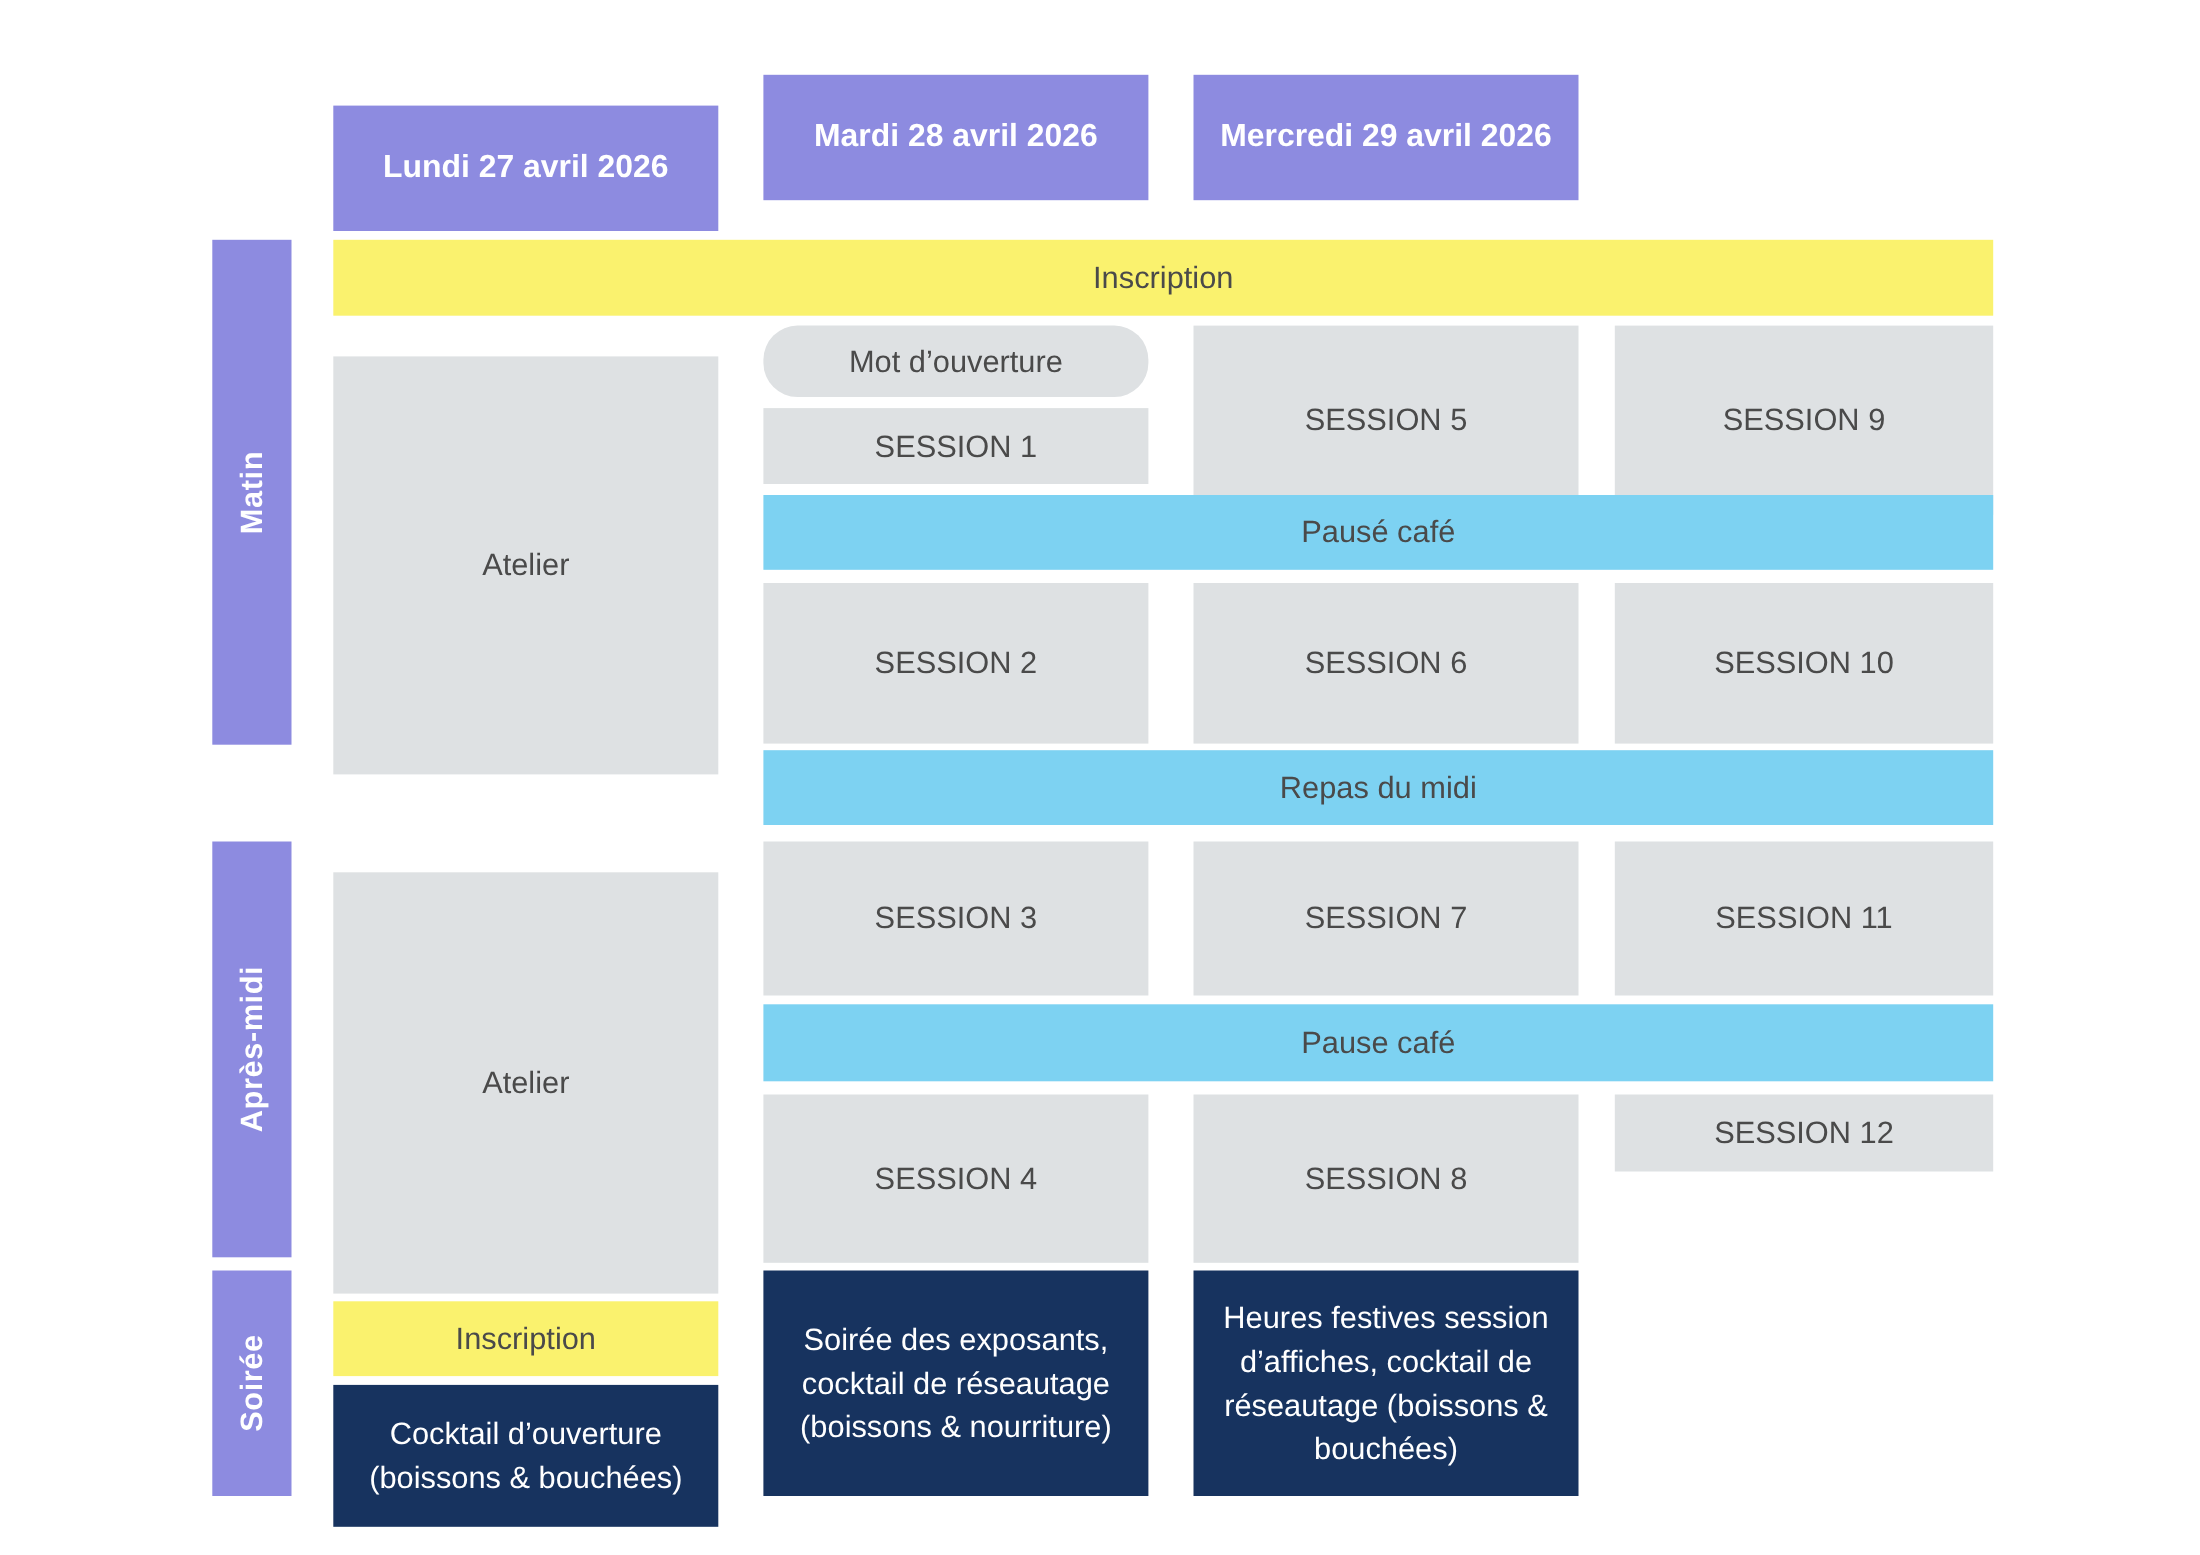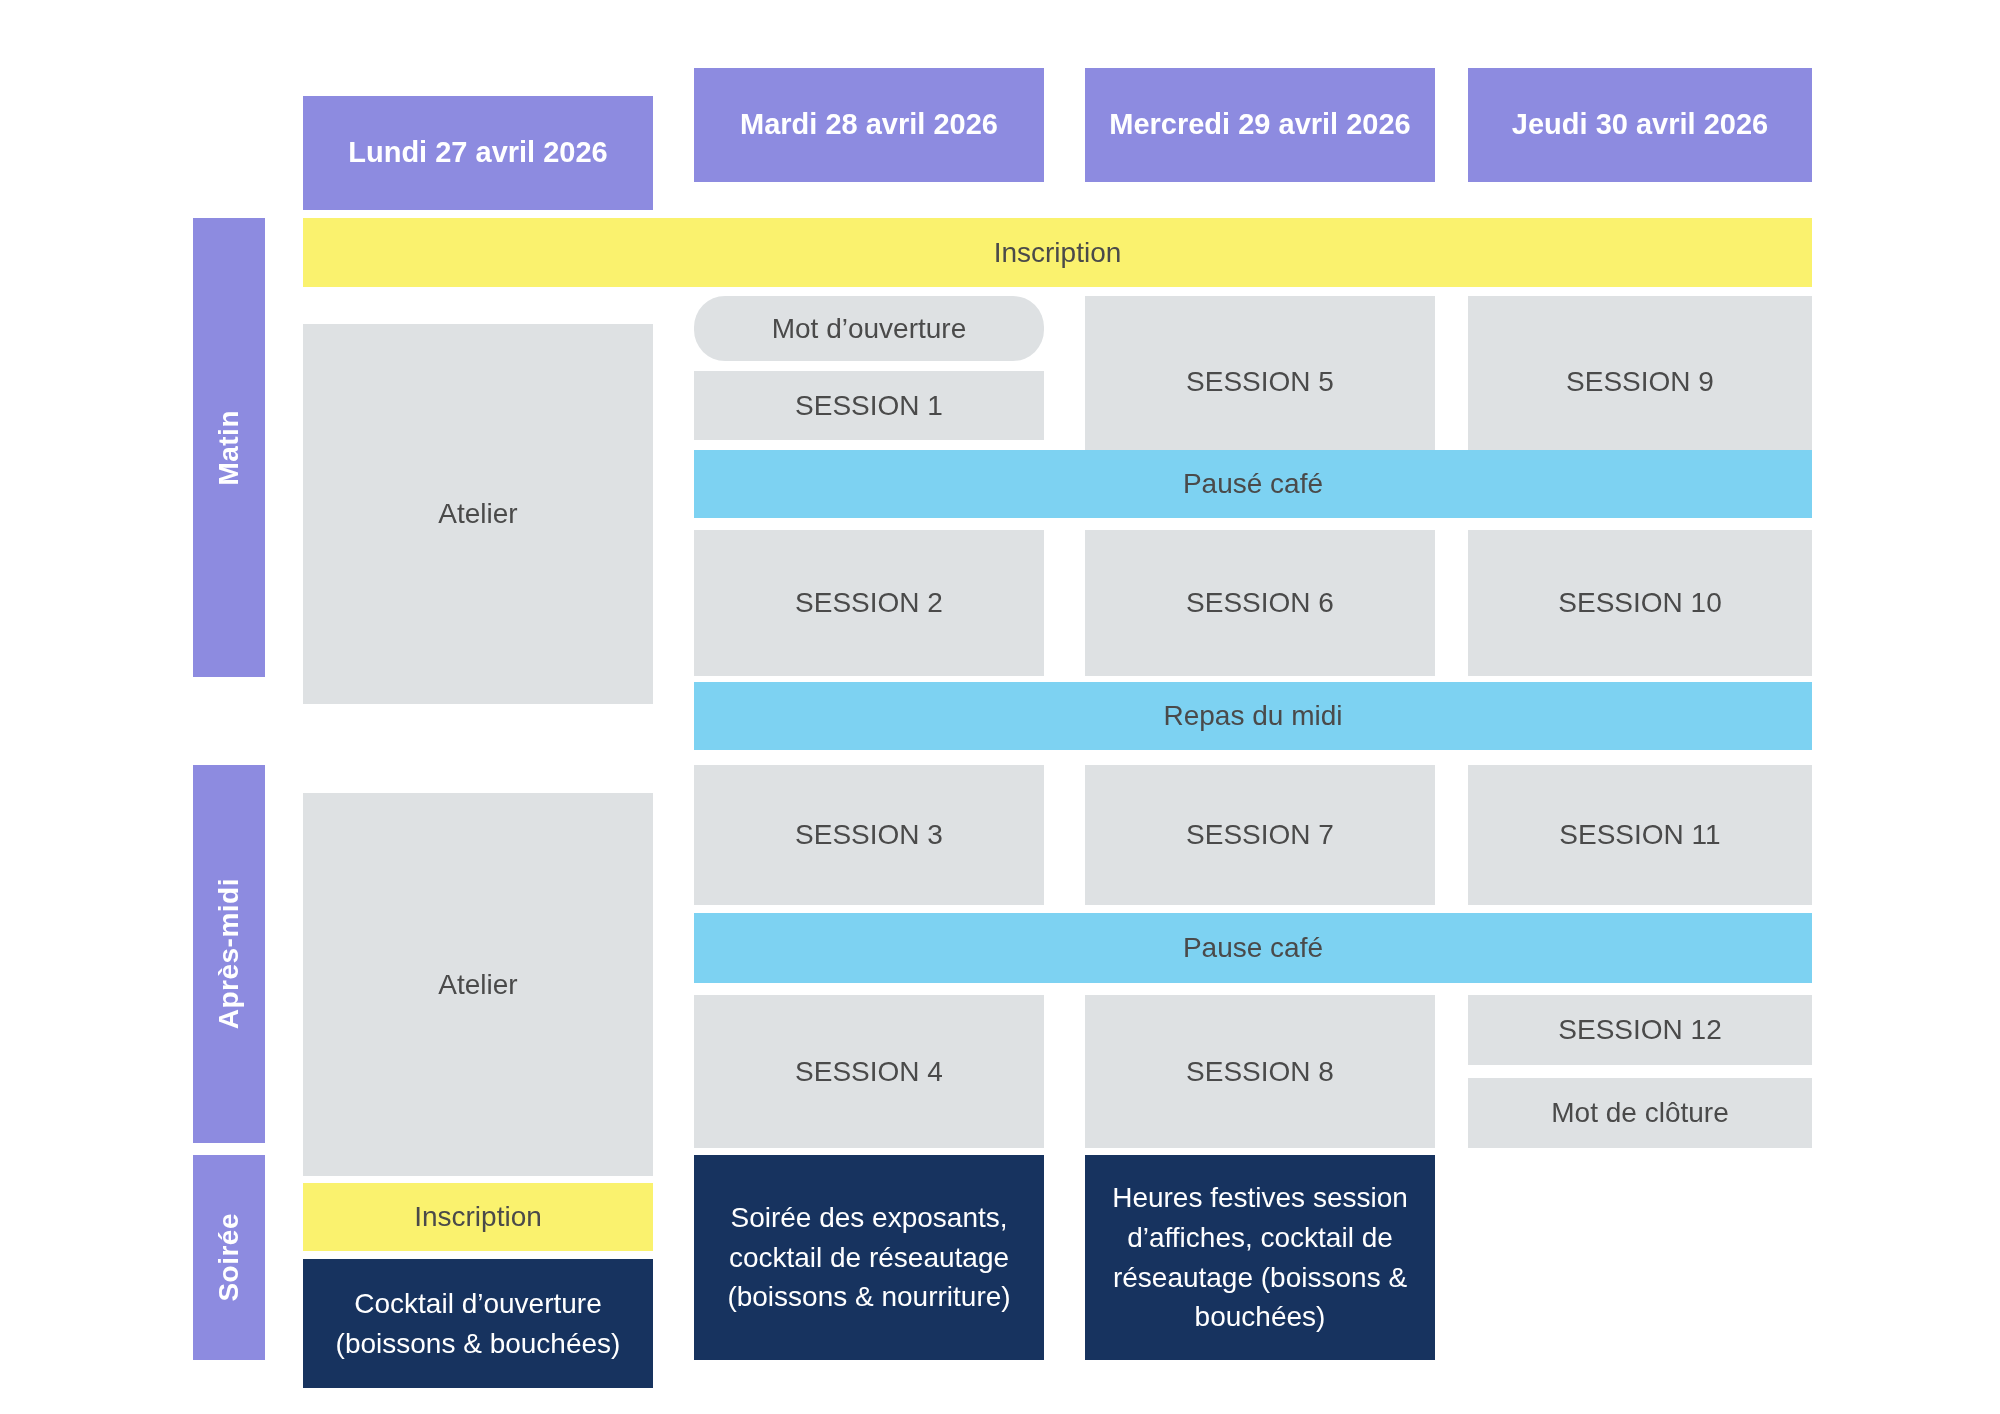--- a/index.html
+++ b/index.html
@@ -95,21 +95,20 @@
   .r-soiree-cell{top:1155px;height:205px;}
 </style>
 </head>
 <body>
 
 <div class="canvas">
 
   <div class="box day-header col1 r-header">Lundi 27 avril 2026</div>
   <div class="box day-header col2 r-header">Mardi 28 avril 2026</div>
   <div class="box day-header col3 r-header">Mercredi 29 avril 2026</div>
-  <div class="box day-header col4 r-header">Jeudi 30 avril 2026</div>
 
   <div class="box period-label labelcol r-matin-label">
     <span class="vtext">Matin</span>
   </div>
   <div class="box period-label labelcol r-apresmidi-label">
     <span class="vtext">Après-midi</span>
   </div>
   <div class="box period-label labelcol r-soiree-label">
     <span class="vtext">Soirée</span>
   </div>
@@ -135,20 +134,19 @@
 
   <div class="box cell-gray col2 r-session-pm1">SESSION 3</div>
   <div class="box cell-gray col3 r-session-pm1">SESSION 7</div>
   <div class="box cell-gray col4 r-session-pm1">SESSION 11</div>
 
   <div class="box band-blue span-234 r-pause2">Pause café</div>
 
   <div class="box cell-gray col2 r-session-pm2">SESSION 4</div>
   <div class="box cell-gray col3 r-session-pm2">SESSION 8</div>
   <div class="box cell-gray col4 r-session12">SESSION 12</div>
-  <div class="box cell-gray col4 r-cloture">Mot de clôture</div>
 
   <div class="box band-yellow col1 r-inscription-soir">Inscription</div>
   <div class="box cell-navy col1 r-cocktail">Cocktail d’ouverture (boissons &amp; bouchées)</div>
   <div class="box cell-navy col2 r-soiree-cell">Soirée des exposants, cocktail de réseautage (boissons &amp; nourriture)</div>
   <div class="box cell-navy col3 r-soiree-cell">Heures festives session d’affiches, cocktail de réseautage (boissons &amp; bouchées)</div>
 
 </div>
 
 </body></html>

